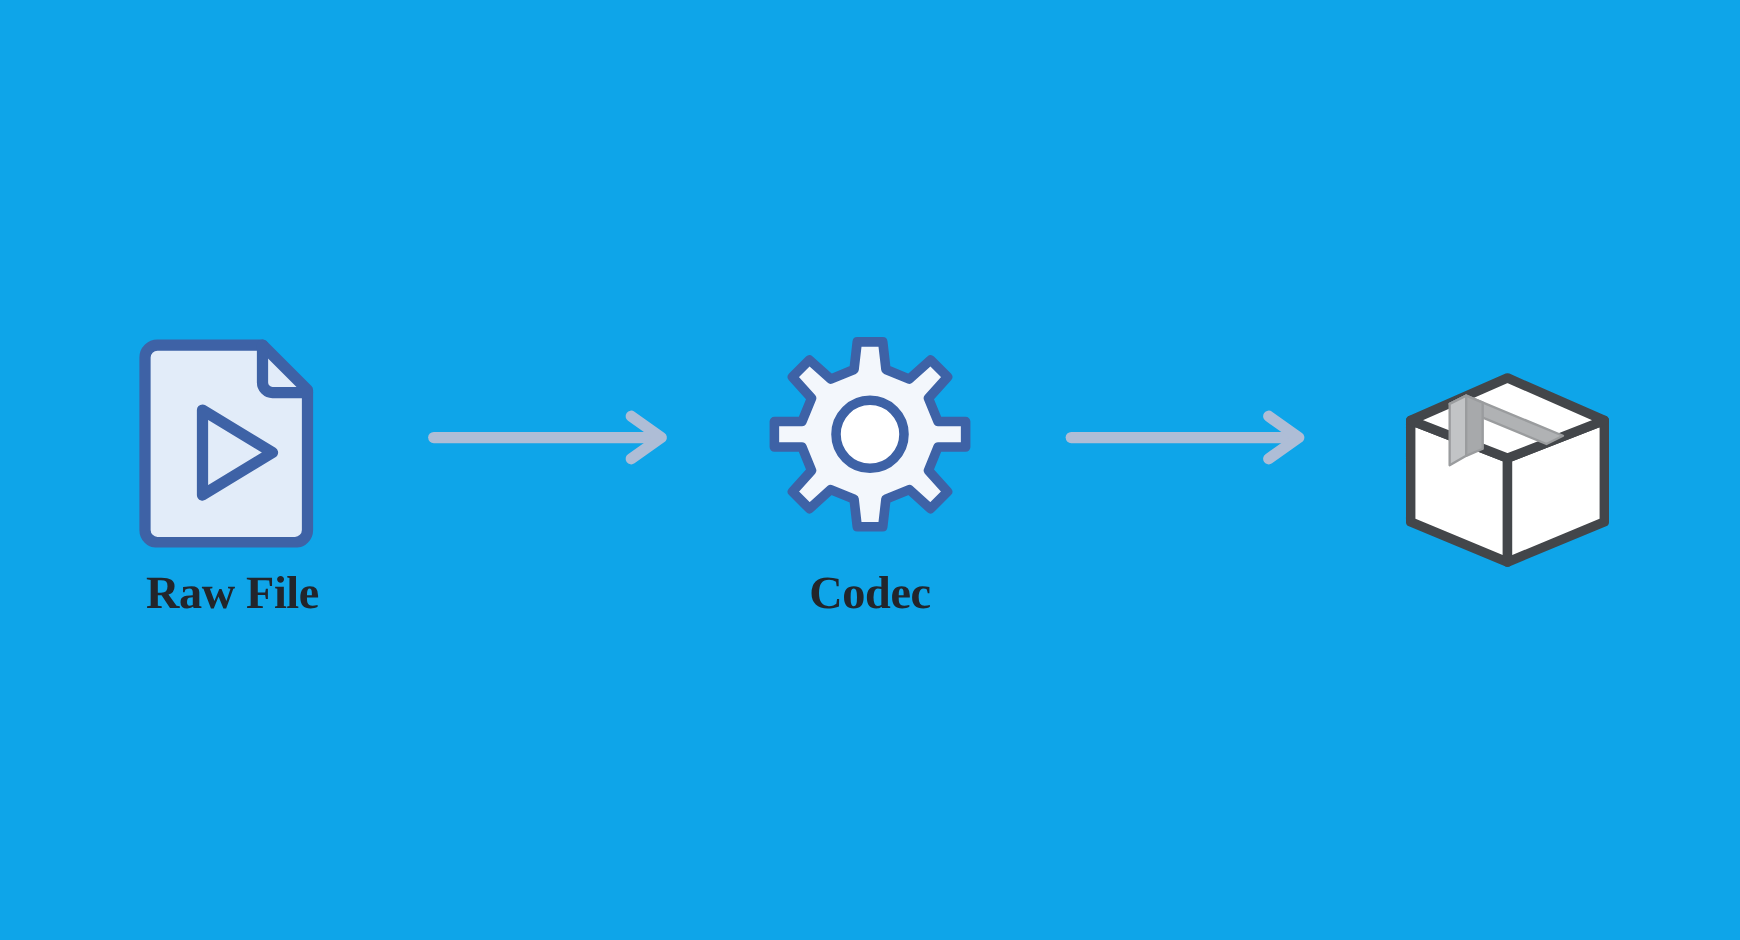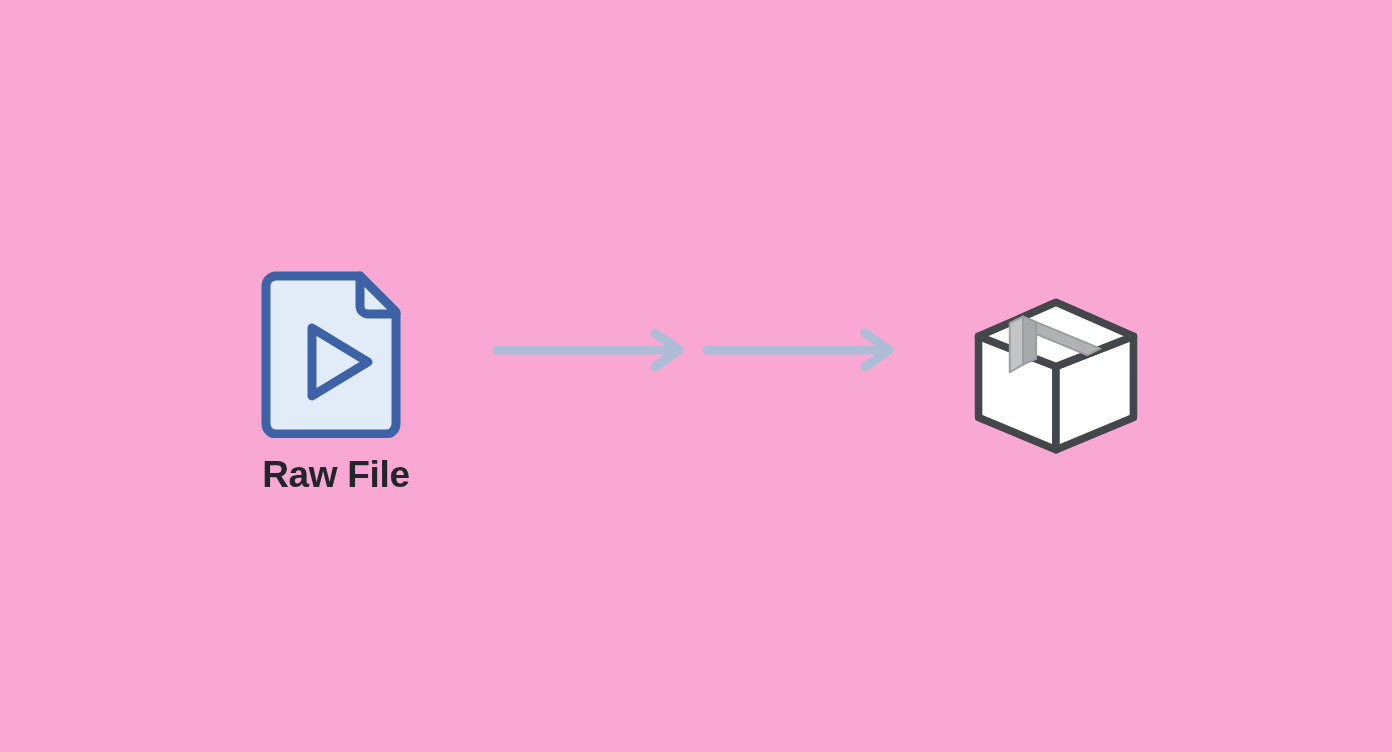--- a/index.html
+++ b/index.html
@@ -12,21 +12,22 @@
     height: 752px;
     background: #fdfdfd;
     font-family: "Liberation Sans", sans-serif;
     overflow: hidden;
   }
 
   #diagram-root {
     position: relative;
     width: 1392px;
     height: 752px;
-    background: #f9a8d4;
+    background: #0ea5e9;
+    font-family: Liberation Serif, serif;
   }
 
   .flow-row {
     position: absolute;
     left: 0;
     top: 0;
     width: 1392px;
     height: 752px;
     display: flex;
     flex-direction: row;
@@ -102,20 +103,41 @@
       </div>
     </div>
 
     <div class="connector">
       <svg width="200" height="46" viewBox="0 0 200 46" fill="none" xmlns="http://www.w3.org/2000/svg">
         <path d="M6 23 H182" stroke="#aebdd6" stroke-width="9" stroke-linecap="round"></path>
         <path d="M164 6 L188 23 L164 40" stroke="#aebdd6" stroke-width="9" stroke-linecap="round" stroke-linejoin="round" fill="none"></path>
       </svg>
     </div>
 
+    <div class="node">
+      <div class="node-inner">
+        <div class="node-icon">
+          <svg width="170" height="170" viewBox="0 0 200 200" fill="none" xmlns="http://www.w3.org/2000/svg">
+
+            <path d="
+              M88 10 H112 L115 36
+              L137 45 L157 27 L173 43 L155 63
+              L164 85 H190 V109 H164 L155 131
+              L173 151 L157 167 L137 149
+              L115 158 L112 184 H88 L85 158
+              L63 149 L43 167 L27 151 L45 131
+              L36 109 H10 V85 H36 L45 63
+              L27 43 L43 27 L63 45 L85 36 Z" fill="#f3f7fc" stroke="#3e62a6" stroke-width="9" stroke-linejoin="round" stroke-linecap="round"></path>
+
+            <circle cx="100" cy="97" r="32" fill="#ffffff" stroke="#3e62a6" stroke-width="9"></circle>
+          </svg>
+        </div>
+        <div class="node-label">Codec</div>
+      </div>
+    </div>
 
     <div class="connector">
       <svg width="200" height="46" viewBox="0 0 200 46" fill="none" xmlns="http://www.w3.org/2000/svg">
         <path d="M6 23 H182" stroke="#aebdd6" stroke-width="9" stroke-linecap="round"></path>
         <path d="M164 6 L188 23 L164 40" stroke="#aebdd6" stroke-width="9" stroke-linecap="round" stroke-linejoin="round" fill="none"></path>
       </svg>
     </div>
 
     <div class="node">
       <div class="node-inner">

